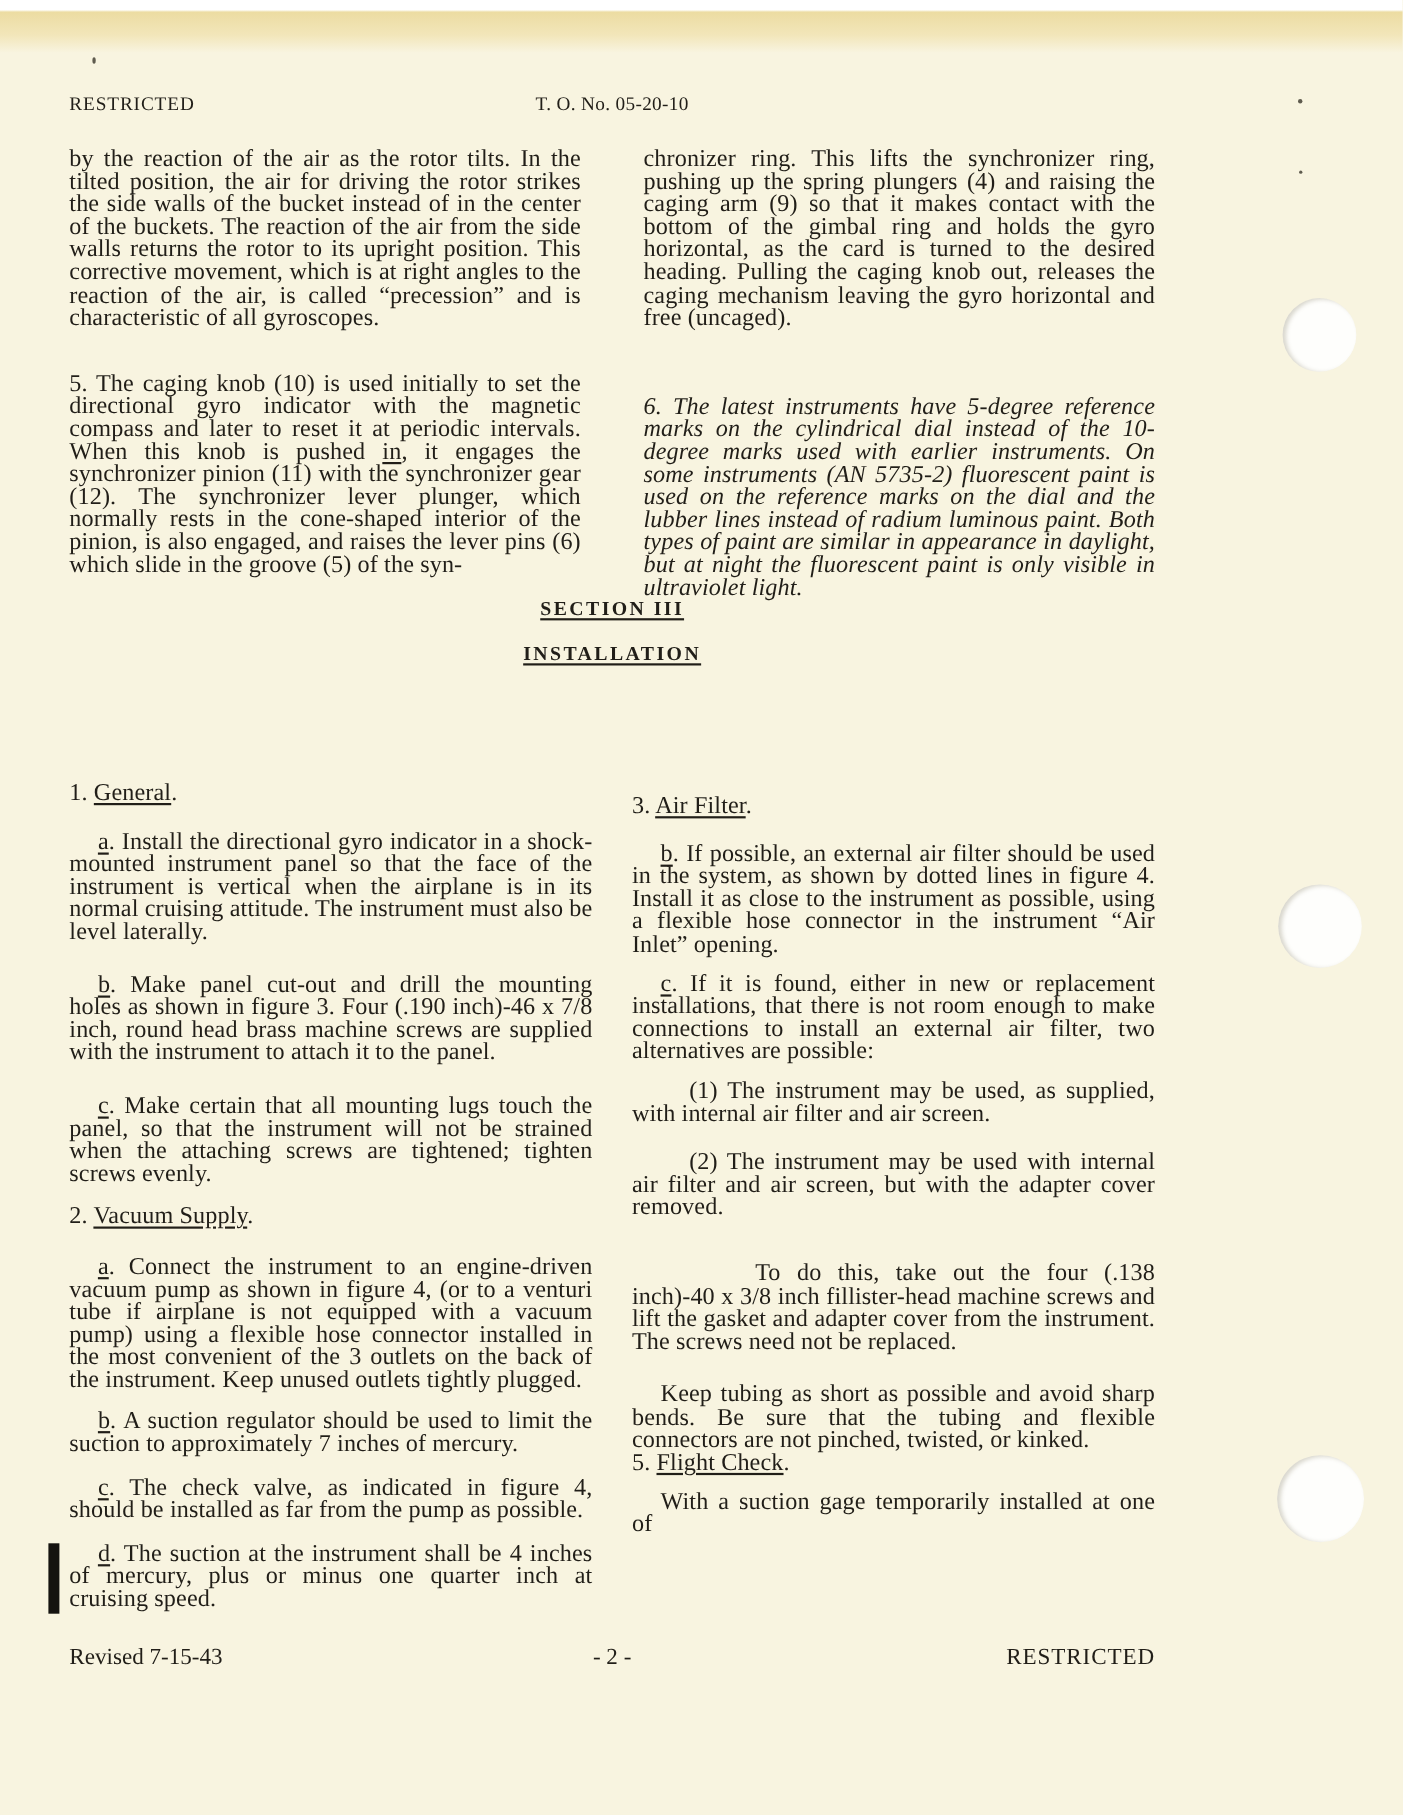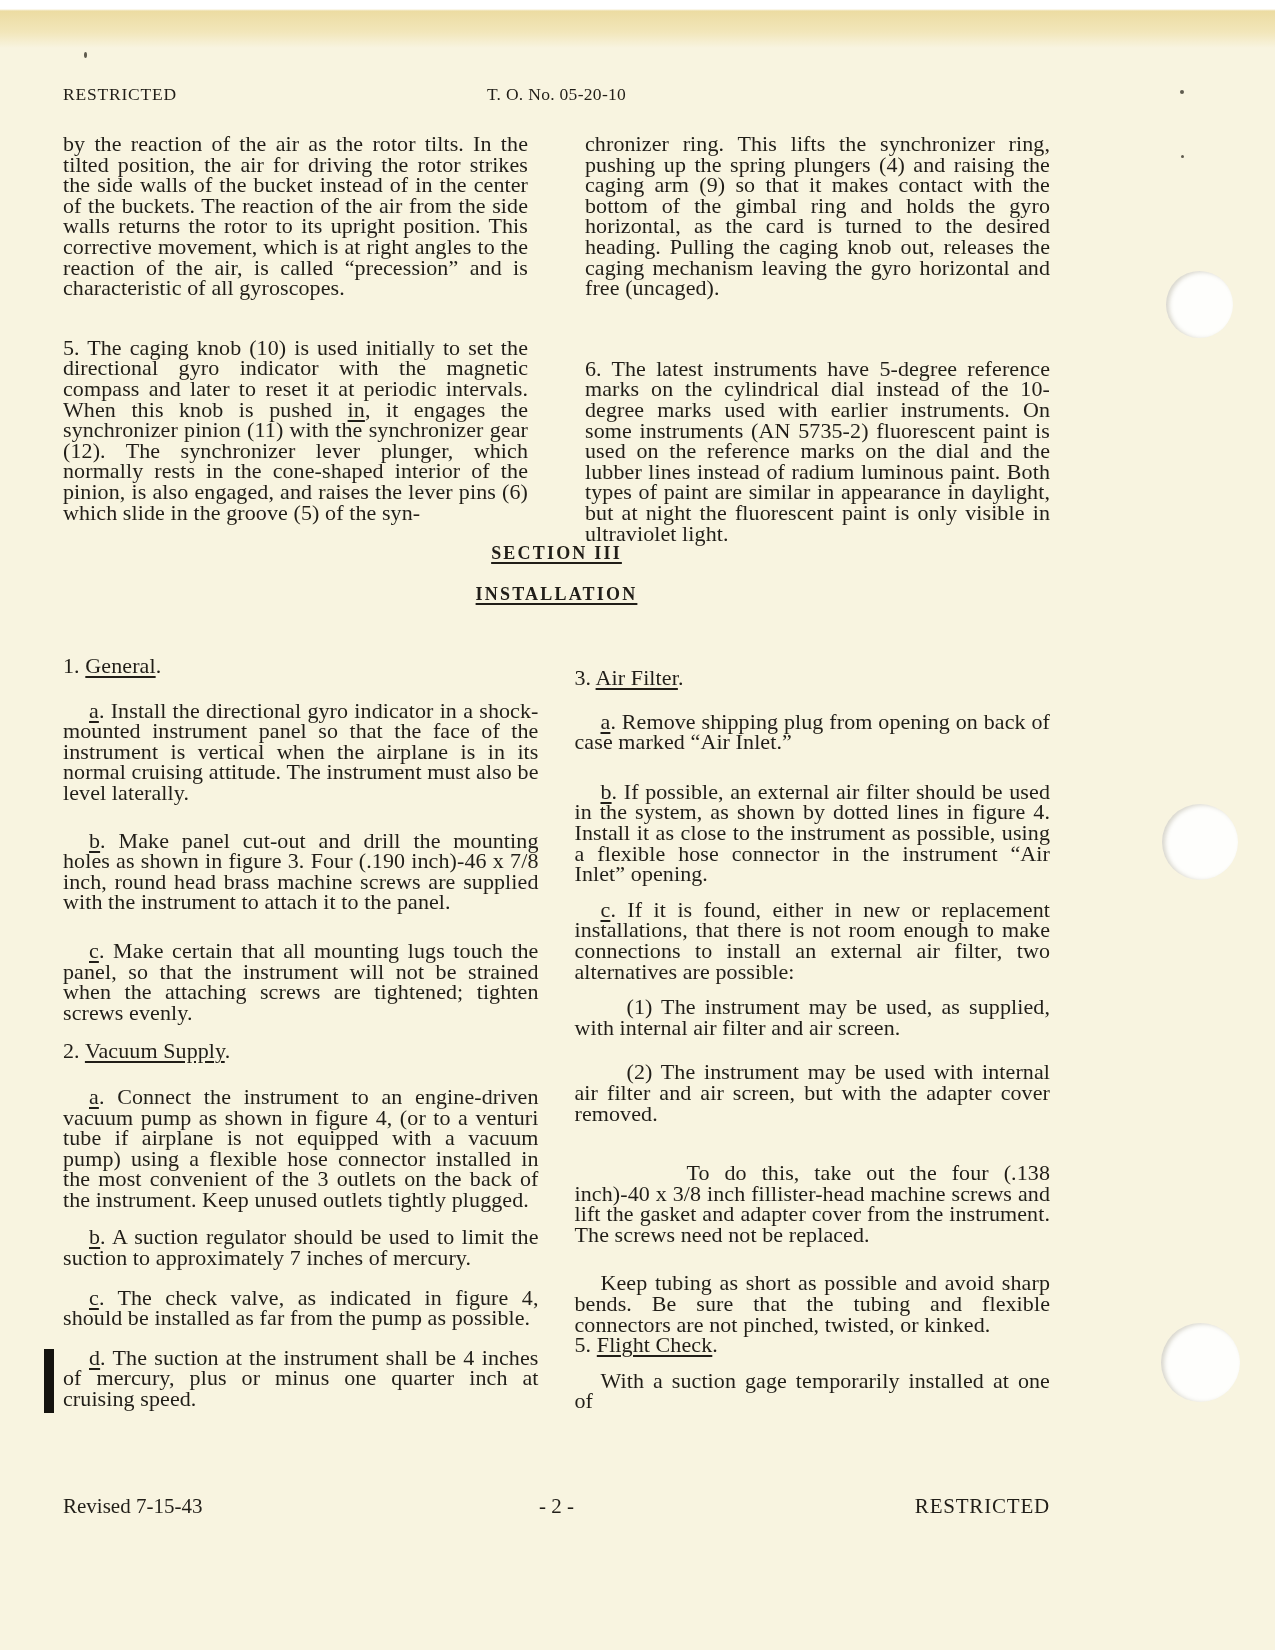--- a/index.html
+++ b/index.html
@@ -16,25 +16,25 @@
   }
   p{margin:0;font-size:22px;line-height:20.6px;text-align:justify;letter-spacing:0.1px;}
   .u{text-decoration:underline;text-underline-offset:3px;text-decoration-thickness:1.5px;}
   .header{position:absolute;top:84px;left:63px;width:987px;height:24px;font-size:17.5px;}
   .hdr-left{position:absolute;left:0;letter-spacing:0.8px;}
   .hdr-center{position:absolute;left:50%;transform:translateX(-50%);letter-spacing:0.3px;}
   .cols{display:flex;gap:57px;}
   .col{flex:1;min-width:0;}
   .intro{position:absolute;top:134px;left:63px;width:987px;}
   .p5{margin-top:39px;}
-  .p6{margin-top:60px;}
+  .p6{margin-top:60px;font-style:italic;}
   .section-head{position:absolute;top:543px;left:63px;width:987px;text-align:center;}
   .section-head p{text-align:center;font-size:18px;letter-spacing:2.2px;font-weight:bold;}
   .section-head .title-line{margin-top:20px;}
-  .main{position:absolute;top:656px;left:63px;width:987px;gap:36px;}
+  .main{position:absolute;top:710px;left:63px;width:987px;gap:36px;}
   .col-right{padding-top:12px;}
   .ind1{text-indent:26px;}
   .ind2{text-indent:52px;}
   .ind3{text-indent:112px;}
   .h{text-align:left;}
   .rel{position:relative;}
   .change-bar{position:absolute;left:-19px;top:1px;width:10px;height:64px;background:#15130f;}
   .footer{position:absolute;top:1494px;left:63px;width:987px;height:24px;font-size:21px;}
   .ftr-left{position:absolute;left:0;}
   .ftr-center{position:absolute;left:50%;transform:translateX(-50%);}
@@ -85,21 +85,20 @@
     <p class="ind1" style="margin-bottom:28px"><span class="u">b</span><span>. Make panel cut-out and drill the mounting holes as shown in figure 3. Four (.190 inch)-46 x 7/8 inch, round head brass machine screws are supplied with the instrument to attach it to the panel.</span></p>
     <p class="ind1" style="margin-bottom:18px"><span class="u">c</span><span>. Make certain that all mounting lugs touch the panel, so that the instrument will not be strained when the attaching screws are tightened; tighten screws evenly.</span></p>
     <p class="h" style="margin-bottom:25px"><span>2.</span> <span class="u">Vacuum Supply</span><span>.</span></p>
     <p class="ind1" style="margin-bottom:17px"><span class="u">a</span><span>. Connect the instrument to an engine-driven vacuum pump as shown in figure 4, (or to a venturi tube if airplane is not equipped with a vacuum pump) using a flexible hose connector installed in the most convenient of the 3 outlets on the back of the instrument. Keep unused outlets tightly plugged.</span></p>
     <p class="ind1" style="margin-bottom:19px"><span class="u">b</span><span>. A suction regulator should be used to limit the suction to approximately 7 inches of mercury.</span></p>
     <p class="ind1" style="margin-bottom:19px"><span class="u">c</span><span>. The check valve, as indicated in figure 4, should be installed as far from the pump as possible.</span></p>
     <p class="ind1 rel"><span class="change-bar"></span><span class="u">d</span><span>. The suction at the instrument shall be 4 inches of mercury, plus or minus one quarter inch at cruising speed.</span></p>
   </div>
   <div class="col col-right">
     <p class="h" style="margin-bottom:23px"><span>3.</span> <span class="u">Air Filter</span><span>.</span></p>
-    <p class="ind1" style="margin-bottom:29px"><span class="u">a</span><span>. Remove shipping plug from opening on back of case marked “Air Inlet.”</span></p>
     <p class="ind1" style="margin-bottom:15px"><span class="u">b</span><span>. If possible, an external air filter should be used in the system, as shown by dotted lines in figure 4. Install it as close to the instrument as possible, using a flexible hose connector in the instrument “Air Inlet” opening.</span></p>
     <p class="ind1" style="margin-bottom:15px"><span class="u">c</span><span>. If it is found, either in new or replacement installations, that there is not room enough to make connections to install an external air filter, two alternatives are possible:</span></p>
     <p class="ind2" style="margin-bottom:24px">(1) The instrument may be used, as supplied, with internal air filter and air screen.</p>
     <p class="ind2" style="margin-bottom:39px">(2) The instrument may be used with internal air filter and air screen, but with the adapter cover removed.</p>
     <p class="ind3" style="margin-bottom:28px">To do this, take out the four (.138 inch)-40 x 3/8 inch fillister-head machine screws and lift the gasket and adapter cover from the instrument. The screws need not be replaced.</p>
     <p class="ind1" style="">Keep tubing as short as possible and avoid sharp bends. Be sure that the tubing and flexible connectors are not pinched, twisted, or kinked.</p>
     <p class="h" style="margin-bottom:15px"><span>5.</span> <span class="u">Flight Check</span><span>.</span></p>
     <p class="ind1">With a suction gage temporarily installed at one of</p>
   </div>
 </div>

